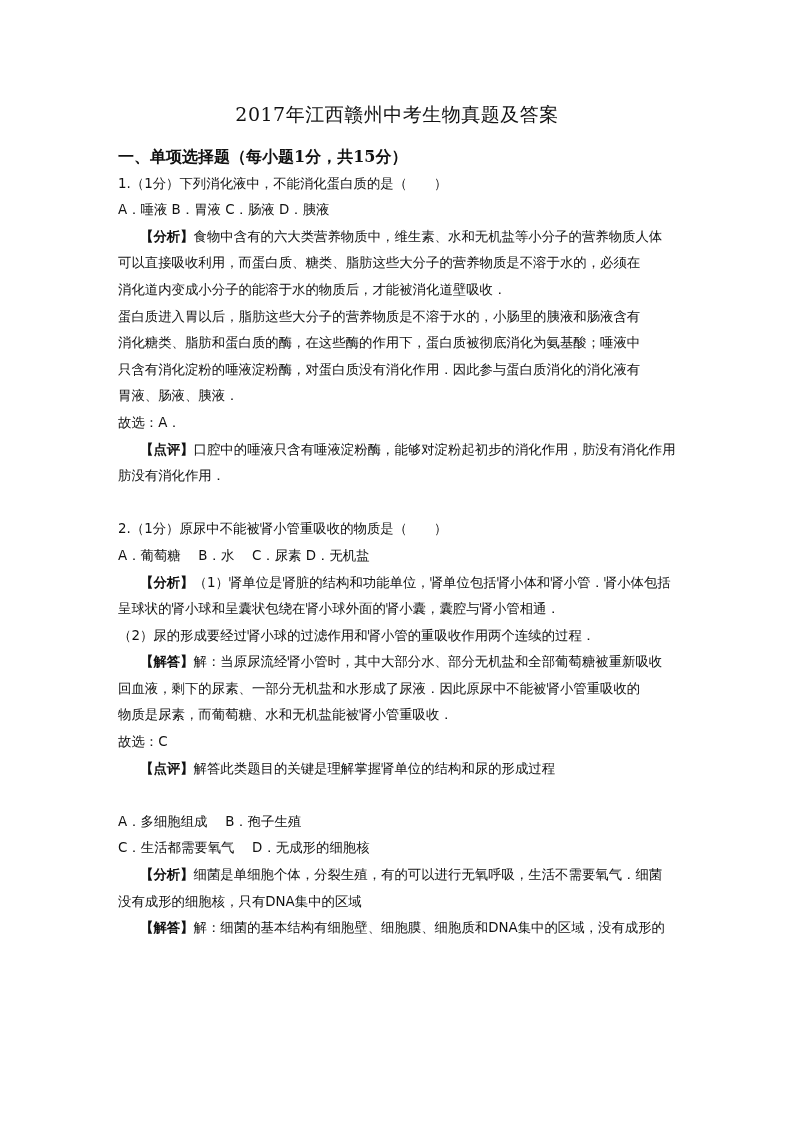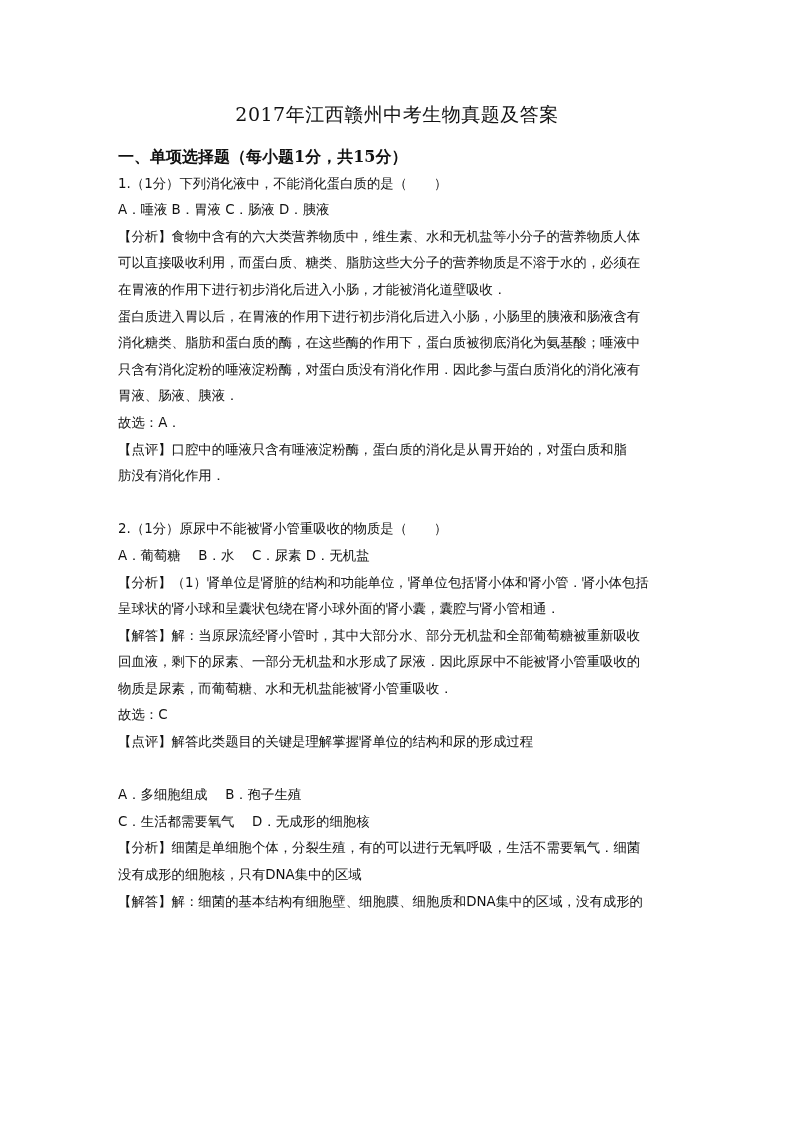--- a/index.html
+++ b/index.html
@@ -5,53 +5,54 @@
   html, body { margin: 0; padding: 0; background: #ffffff; }
   body { width: 794px; height: 1123px; position: relative; overflow: hidden;
          font-family: "DejaVu Sans", "Liberation Sans", sans-serif; color: #111; }
   .page { position: absolute; left: 0; top: 4px; width: 794px; height: 1123px; }
   .title { position: absolute; top: 98px; left: 0; width: 794px; text-align: center;
            font-family: "DejaVu Serif", "Liberation Serif", serif; font-size: 19px; letter-spacing: 0.5px; }
   .body { position: absolute; left: 118px; top: 140px; width: 560px; font-size: 13.4px; }
   .line { height: 26.6px; line-height: 26.6px; white-space: nowrap; overflow: visible; }
   .section { font-weight: bold; font-family: "DejaVu Serif", "Liberation Serif", serif; font-size: 16px; }
   .gap { height: 26.6px; }
-  .tag { font-weight: normal; }
+  .tag { font-weight: bold; margin-left: 22px; }
 </style>
 </head>
 <body>
 
 <div class="page">
   <div class="title">2017年江西赣州中考生物真题及答案</div>
 
   <div class="body">
     <div class="line section">一、单项选择题（每小题1分，共15分）</div>
 
     <div>
       <div class="line">1.（1分）下列消化液中，不能消化蛋白质的是（　　）</div>
       <div class="line">A．唾液 B．胃液 C．肠液 D．胰液</div>
       <div class="line"><span class="tag">【分析】</span><span>食物中含有的六大类营养物质中，维生素、水和无机盐等小分子的营养物质人体</span></div>
       <div class="line">可以直接吸收利用，而蛋白质、糖类、脂肪这些大分子的营养物质是不溶于水的，必须在</div>
-      <div class="line">在胃液的作用下进行初步消化后进入小肠，才能被消化道壁吸收．</div>
-      <div class="line">蛋白质进入胃以后，在胃液的作用下进行初步消化后进入小肠，小肠里的胰液和肠液含有</div>
+      <div class="line">消化道内变成小分子的能溶于水的物质后，才能被消化道壁吸收．</div>
+      <div class="line">蛋白质进入胃以后，脂肪这些大分子的营养物质是不溶于水的，小肠里的胰液和肠液含有</div>
       <div class="line">消化糖类、脂肪和蛋白质的酶，在这些酶的作用下，蛋白质被彻底消化为氨基酸；唾液中</div>
       <div class="line">只含有消化淀粉的唾液淀粉酶，对蛋白质没有消化作用．因此参与蛋白质消化的消化液有</div>
       <div class="line">胃液、肠液、胰液．</div>
       <div class="line">故选：A．</div>
-      <div class="line"><span class="tag">【点评】</span><span>口腔中的唾液只含有唾液淀粉酶，蛋白质的消化是从胃开始的，对蛋白质和脂</span></div>
+      <div class="line"><span class="tag">【点评】</span><span>口腔中的唾液只含有唾液淀粉酶，能够对淀粉起初步的消化作用，肪没有消化作用</span></div>
       <div class="line">肪没有消化作用．</div>
     </div>
 
     <div class="gap"></div>
 
     <div>
       <div class="line">2.（1分）原尿中不能被肾小管重吸收的物质是（　　）</div>
       <div class="line">A．葡萄糖　 B．水　 C．尿素 D．无机盐</div>
       <div class="line"><span class="tag">【分析】</span><span>（1）肾单位是肾脏的结构和功能单位，肾单位包括肾小体和肾小管．肾小体包括</span></div>
       <div class="line">呈球状的肾小球和呈囊状包绕在肾小球外面的肾小囊，囊腔与肾小管相通．</div>
+      <div class="line">（2）尿的形成要经过肾小球的过滤作用和肾小管的重吸收作用两个连续的过程．</div>
       <div class="line"><span class="tag">【解答】</span><span>解：当原尿流经肾小管时，其中大部分水、部分无机盐和全部葡萄糖被重新吸收</span></div>
       <div class="line">回血液，剩下的尿素、一部分无机盐和水形成了尿液．因此原尿中不能被肾小管重吸收的</div>
       <div class="line">物质是尿素，而葡萄糖、水和无机盐能被肾小管重吸收．</div>
       <div class="line">故选：C</div>
       <div class="line"><span class="tag">【点评】</span><span>解答此类题目的关键是理解掌握肾单位的结构和尿的形成过程</span></div>
     </div>
 
     <div class="gap"></div>
 
     <div>

